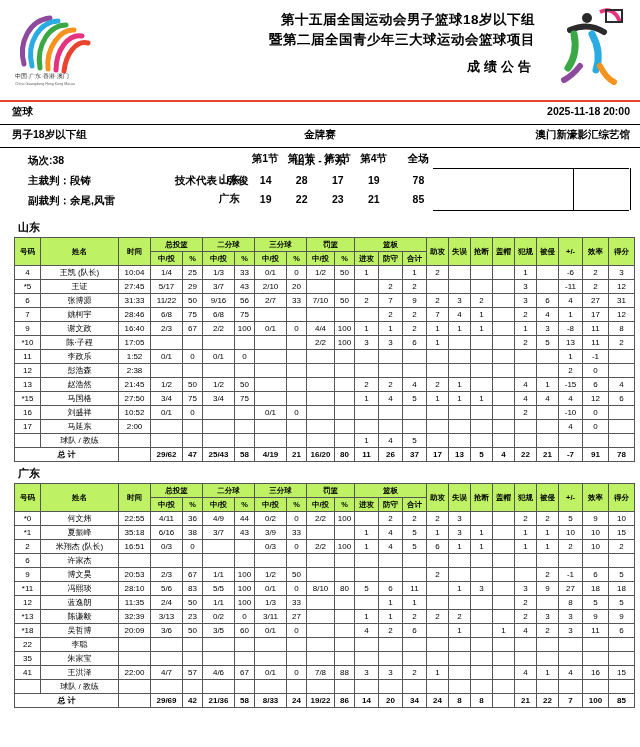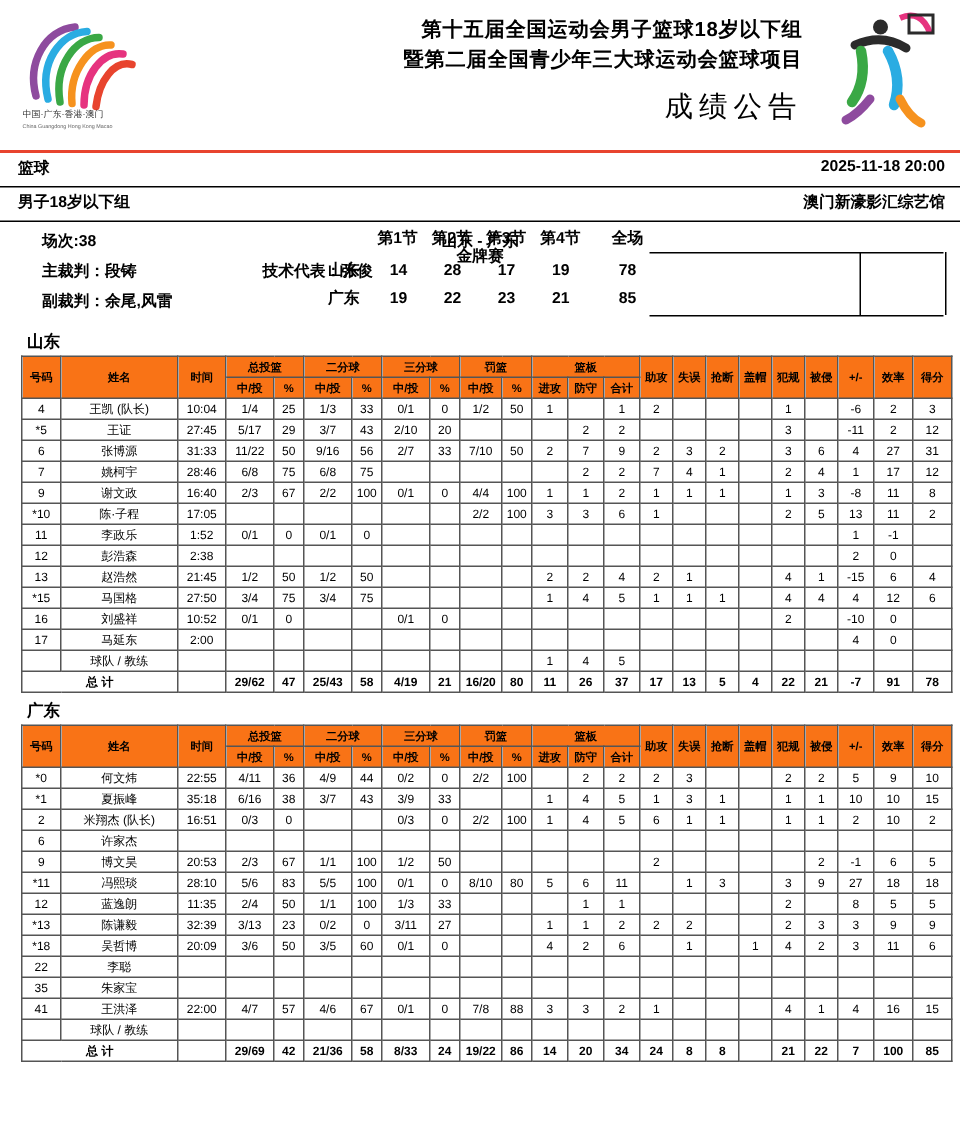--- a/index.html
+++ b/index.html
@@ -13,28 +13,28 @@
   }
   .page{position:relative;width:640px;height:747px;}
 
   
   .header{position:relative;height:100px;}
   .logo{position:absolute;left:10px;top:8px;width:95px;height:80px;}
   .logo svg{display:block;}
   .mascot{position:absolute;right:8px;top:4px;width:92px;height:88px;}
   .title-block{position:absolute;left:110px;right:105px;top:10px;text-align:right;}
   .title-line{font-size:13.5px;font-weight:bold;line-height:20px;letter-spacing:.5px;}
-  .title-main{font-size:19px;font-weight:normal;margin-top:8px;letter-spacing:4px;}
+  .title-main{font-size:13px;font-weight:bold;margin-top:8px;letter-spacing:4px;}
 
   .redbar{background:#e8442e;height:2px;width:100%;}
 
   
   .info-row{position:relative;height:19px;}
   .info-row .l{position:absolute;left:12px;font-weight:bold;font-size:10.5px;}
-  .info-row .c{position:absolute;left:0;right:0;text-align:center;font-weight:bold;font-size:10.5px;margin-top:36px;}
+  .info-row .c{position:absolute;left:0;right:0;text-align:center;font-weight:bold;font-size:10.5px;}
   .info-row .r{position:absolute;right:10px;font-weight:bold;font-size:10.5px;text-align:center;}
 
   .meta{position:relative;margin-top:6px;height:62px;}
   .meta .line{position:absolute;font-size:10.5px;font-weight:bold;}
   .m-game{left:28px;top:0;}
   .m-vs{left:0;right:0;text-align:center;top:0;}
   .m-ref{left:28px;top:20px;}
   .m-tech{left:175px;top:20px;}
   .m-ref2{left:28px;top:40px;}
 
@@ -47,21 +47,21 @@
   .qrow .nm{width:52px;text-align:right;padding-right:8px;}
   .qrow .v{width:42px;text-align:center;}
   .qrow .tt{width:62px;text-align:center;}
   .qline{position:absolute;left:238px;top:16px;width:196px;border-top:1px solid #000;}
   .qline2{position:absolute;left:238px;top:58px;width:196px;border-top:1px solid #000;}
 
   
   .team-title{font-size:11px;font-weight:bold;margin:4px 0 2px 18px;}
   table.box{border-collapse:collapse;width:612px;margin-left:14px;font-size:8px;table-layout:fixed;}
   table.box th,table.box td{border:1px solid #555;padding:0;height:13px;line-height:13px;text-align:center;overflow:hidden;white-space:nowrap;}
-  table.box thead th{font-weight:bold;font-size:7.5px;background:#f97316;}
+  table.box thead th{font-weight:bold;font-size:7.5px;background:#bef264;}
   .grp{font-weight:bold;}
   td.name{text-align:left;padding-left:3px;}
   td.num{text-align:center;}
   tr.total td{font-weight:bold;}
 </style>
 </head>
 <body>
 
 <div class="page">
 

